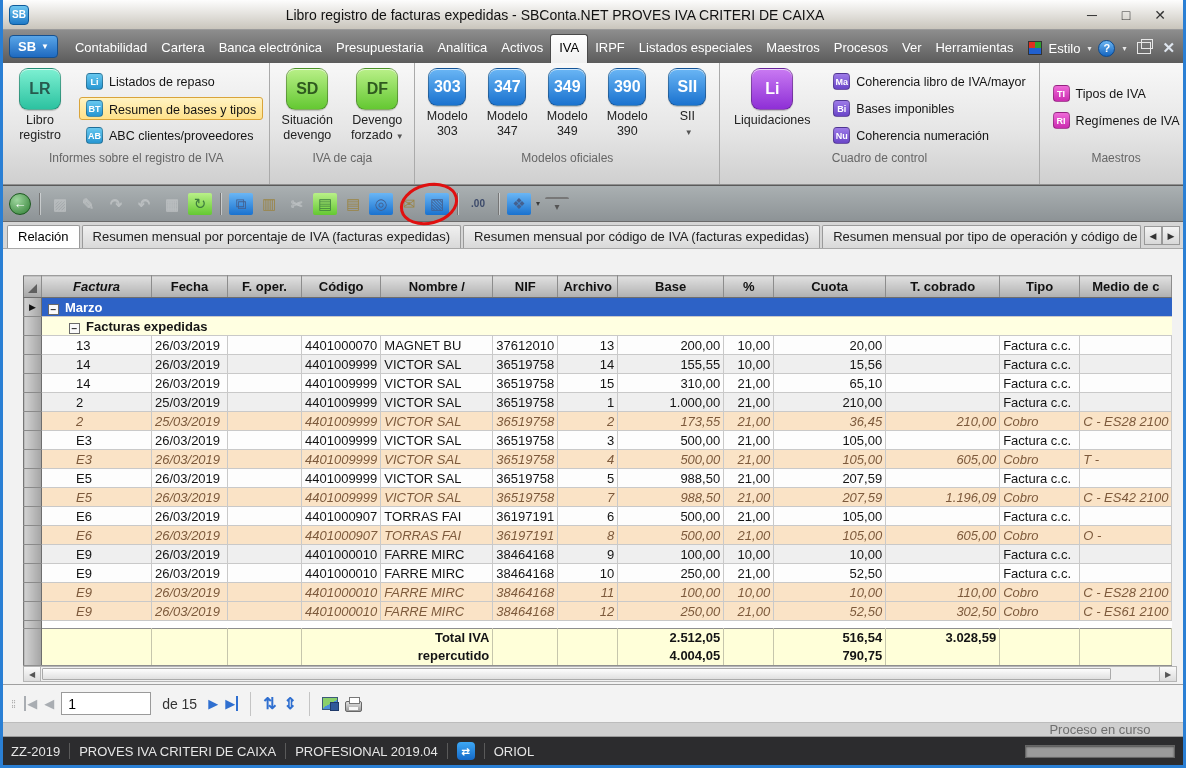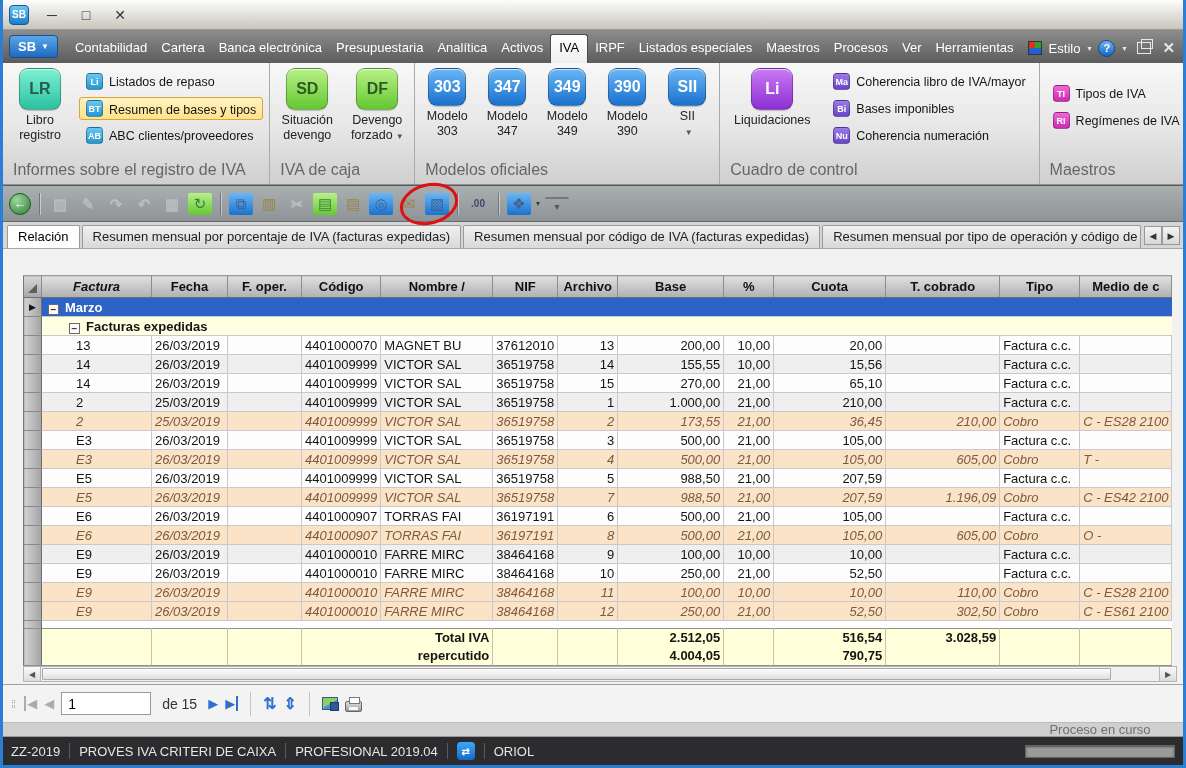--- a/index.html
+++ b/index.html
@@ -43,21 +43,21 @@
   .restore-icon::after { content:""; position:absolute; left:3px; top:-4px; width:10px; height:8px;
                          border:1px solid #e8e8e8; }
   .menu-close { color:#dfe6ef; font-size:15px; font-weight:bold; margin-left:4px; }
 
   
   .ribbon { height:122px; flex:0 0 122px; background:linear-gradient(#f8f8f8 0%,#e6e6e6 55%,#cfcfcf 100%);
             display:flex; border-bottom:1px solid #8f8f8f; overflow:hidden; }
   .rgroup { display:flex; flex-direction:column; border-right:1px solid #aaa; padding:5px 6px 0; }
   .rg-body { display:flex; gap:8px; align-items:flex-start; flex:1; }
   .rcol { display:flex; flex-direction:column; }
-  .rgroup-label { color:#666; font-size:16px; padding:2px 4px 5px; }
+  .rgroup-label { text-align:center; color:#666; font-size:12px; padding:2px 4px 19px; }
   .rbig { display:flex; flex-direction:column; align-items:center; width:62px; }
   .rbig.narrow { width:52px; }
   .rbig.wide { width:92px; }
   .rbig-ico { width:42px; height:42px; border-radius:9px; display:flex; align-items:center; justify-content:center;
               font-weight:bold; font-size:16px; border:1px solid rgba(0,0,0,.28);
               box-shadow:inset 0 1px 0 rgba(255,255,255,.65), 0 1px 1px rgba(0,0,0,.2); }
   .rbig.narrow .rbig-ico { width:38px; height:38px; }
   .teal   { background:linear-gradient(#7df0d2,#2cc2a0); color:#275a4e; }
   .green  { background:linear-gradient(#b9f088,#64c832); color:#2f5a1f; }
   .blue   { background:linear-gradient(#6ab6f5,#1a72cf); color:#fff; }
@@ -185,20 +185,21 @@
   .pbar { width:150px; height:13px; background:#9a9a9a; border:1px solid #666; box-shadow:inset 0 1px 2px rgba(0,0,0,.5); }
   .grip { color:#6f6f6f; font-size:13px; }
 </style>
 </head>
 <body>
 
 <div class="window">
 
   <div class="titlebar">
     <span class="app-icon">SB</span>
+    <div class="title">Libro registro de facturas expedidas - SBConta.NET PROVES IVA CRITERI DE CAIXA</div>
     <div class="win-controls">
       <span class="win-btn">─</span>
       <span class="win-btn">□</span>
       <span class="win-btn">✕</span>
     </div>
   </div>
 
   <div class="menubar">
     <div class="sb-btn">
       <span>SB</span>
@@ -485,21 +486,21 @@
             </tr>
             <tr class="">
               <td class="m"></td>
               <td class="c0">14</td>
               <td class="c1">26/03/2019</td>
               <td class="c2"></td>
               <td class="c3 r">4401009999</td>
               <td class="c4">VICTOR SAL</td>
               <td class="c5">36519758</td>
               <td class="c6 r">15</td>
-              <td class="c7 r">270,00</td>
+              <td class="c7 r">310,00</td>
               <td class="c8 r">21,00</td>
               <td class="c9 r">65,10</td>
               <td class="c10 r"></td>
               <td class="c11">Factura c.c.</td>
               <td class="c12"></td>
             </tr>
             <tr class="alt">
               <td class="m"></td>
               <td class="c0">2</td>
               <td class="c1">25/03/2019</td>

